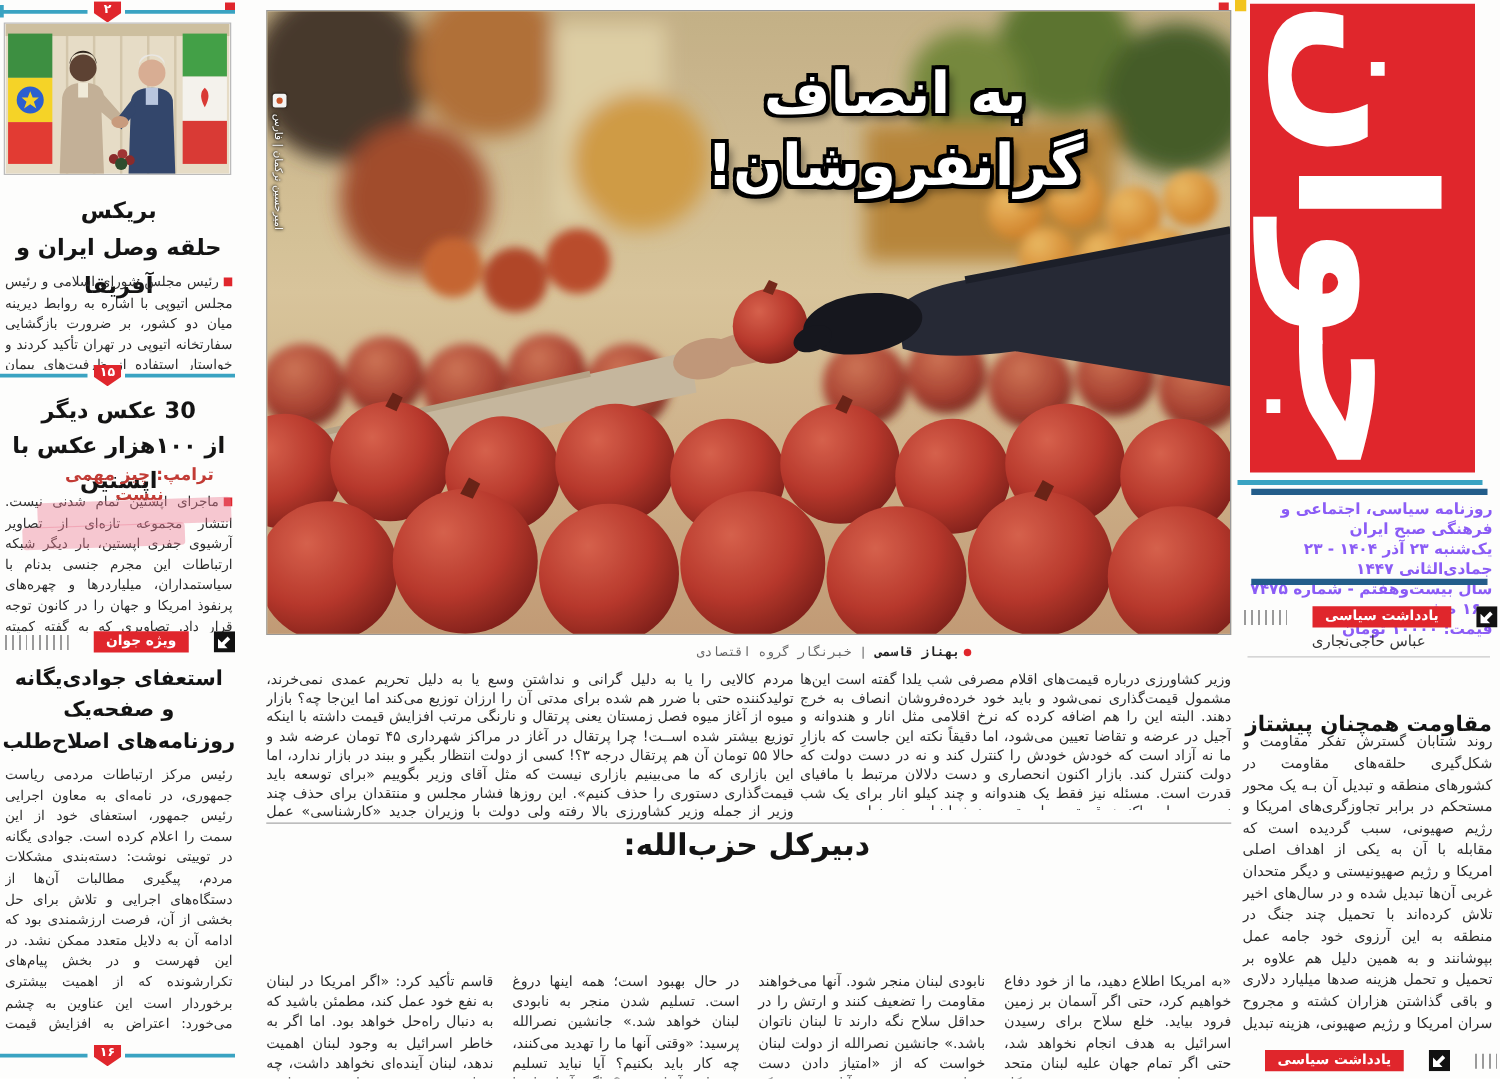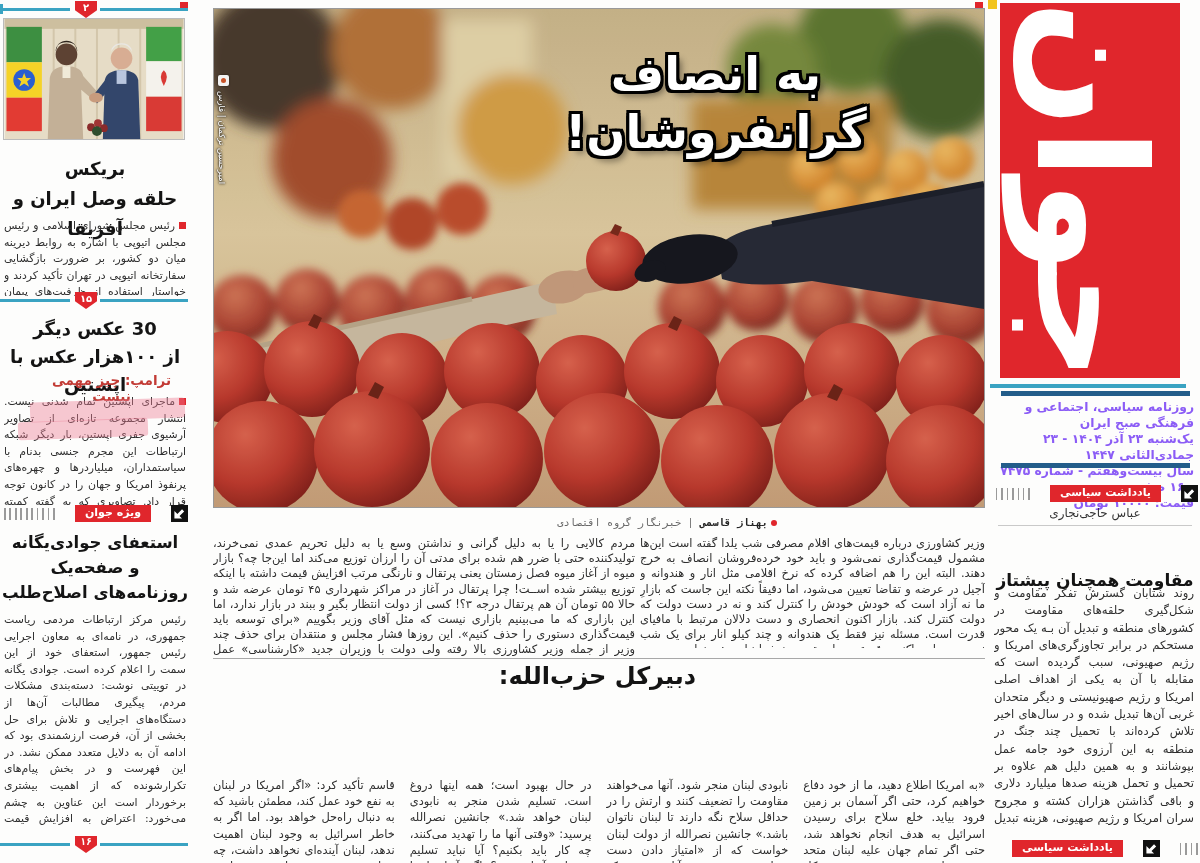--- a/index.html
+++ b/index.html
@@ -221,21 +221,21 @@
 
     <h2 class="rail-title" style="top:530px;font-size:16.5px;line-height:25px;">
       <span>استعفای جوادی‌یگانه</span><br>
       <span>و صفحه‌یک</span><br>
       <span>روزنامه‌های اصلاح‌طلب</span>
     </h2>
     <p class="rail-body" style="top:612px;height:218px;"><span>رئیس مرکز ارتباطات مردمی ریاست جمهوری، در نامه‌ای به معاون اجرایی رئیس جمهور، استعفای خود از این سمت را اعلام کرده است. جوادی یگانه در توییتی نوشت: دسته‌بندی مشکلات مردم، پیگیری مطالبات آن‌ها از دستگاه‌های اجرایی و تلاش برای حل بخشی از آن، فرصت ارزشمندی بود که ادامه آن به دلایل متعدد ممکن نشد. در این فهرست و در بخش پیام‌های تکرارشونده که از اهمیت بیشتری برخوردار است این عناوین به چشم می‌خورد: اعتراض به افزایش قیمت برق، اعتراض به افزایش قیمت نهاده‌های دامی، اعتراض به افزایش قیمت اقلام اساسی، اعتراض به افزایش قیمت نان (استان تهران) و... اکنون این مطالبات مردمی را در کنار تیتر روزنامه‌های اصلاح‌طلب بگذارید. چند درصد از ایـن مطالبات و مشـکلات مردمی بـه صفحات این روزنامه‌ها راه پیدا می‌کند؟ تقریباً هیچ </span></p>
 
     <div class="marker-line" style="left:0;width:70px;top:843px;"></div>
     <div class="marker-line" style="left:100px;width:88px;top:843px;"></div>
-    <div class="shield" style="top:836px;font-family:Liberation Mono, monospace;">۱۶</div>
+    <div class="shield" style="top:836px;">۱۶</div>
   </aside>
 
   <main id="center">
 
     <div class="main-photo">
       <svg width="772" height="500" viewBox="0 0 772 500">
         <defs>
           <radialGradient id="pg" cx="35%" cy="30%" r="80%">
             <stop offset="0%" stop-color="#e06550"></stop>
               <stop offset="55%" stop-color="#c03a2e"></stop>

